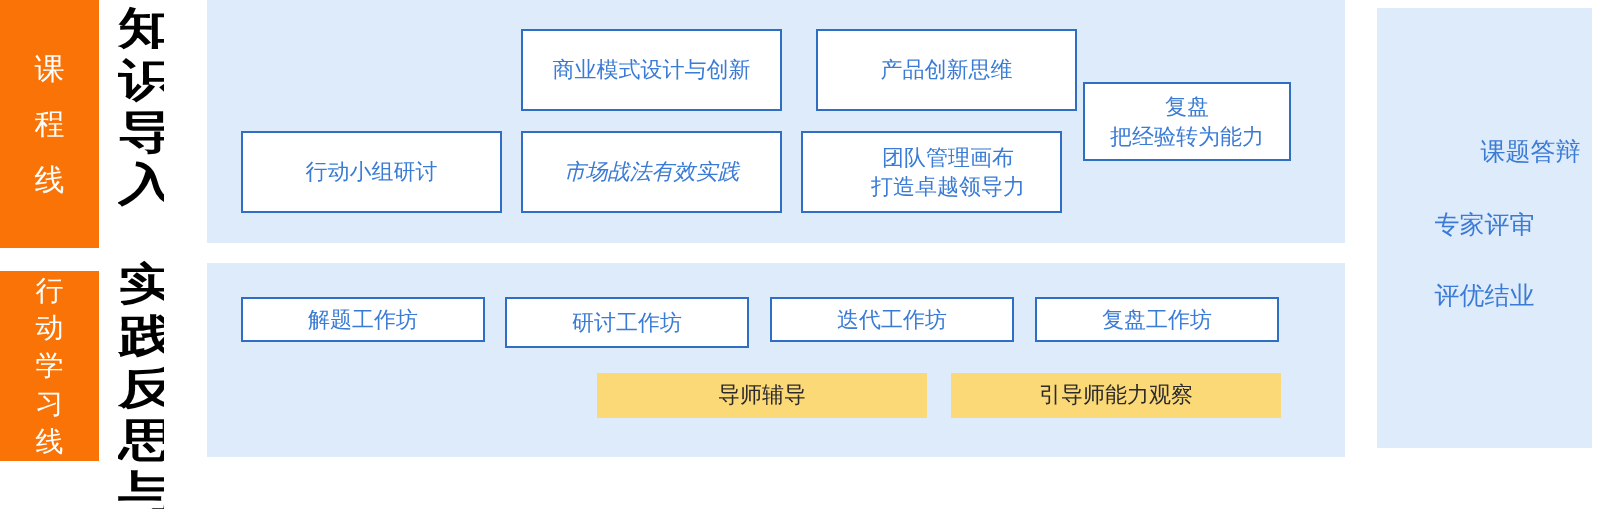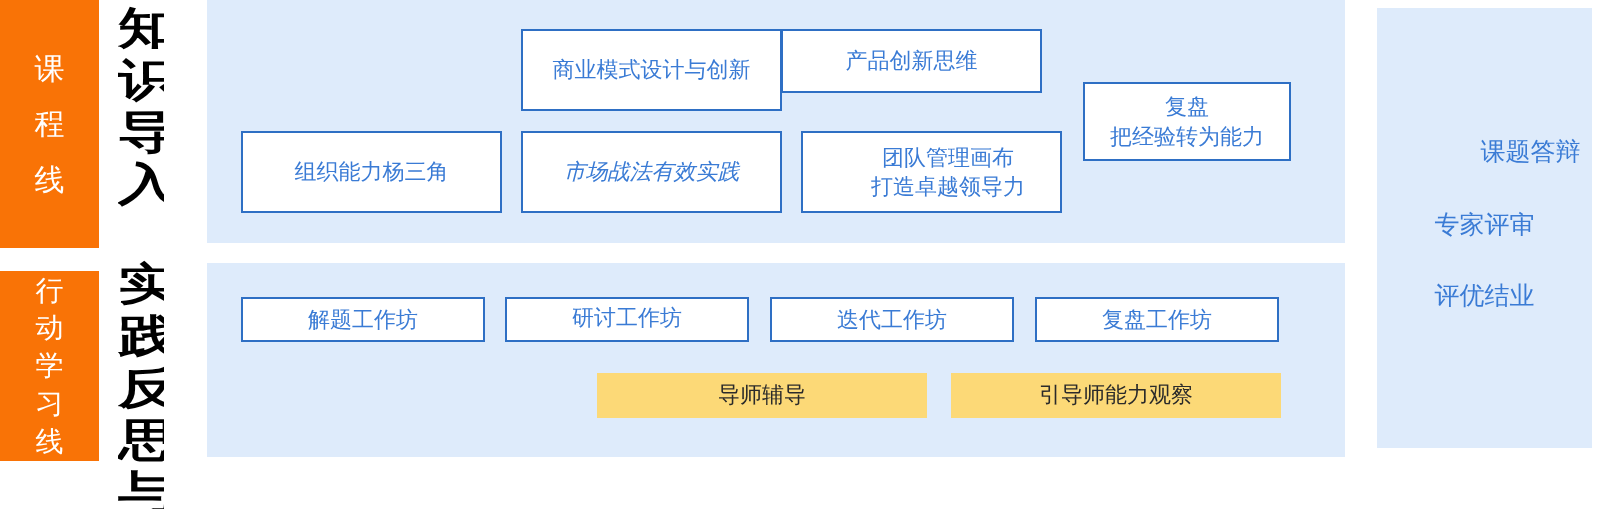--- a/index.html
+++ b/index.html
@@ -163,37 +163,37 @@
     <span class="ch">与</span>
     
     
   </div>
 
   <div class="panel" id="panel-course"></div>
 
 
   <div class="card" style="left:521px; top:29px; width:261px; height:82px;">商业模式设计与创新</div>
 
-  <div class="card" style="left:781px; top:29px; width:261px; height:64px;">产品创新思维</div>
-
-  <div class="card" style="left:241px; top:131px; width:261px; height:82px;">组织能力杨三角</div>
+  <div class="card" style="left:816px; top:29px; width:261px; height:82px;">产品创新思维</div>
+
+  <div class="card" style="left:241px; top:131px; width:261px; height:82px;">行动小组研讨</div>
 
   <div class="card" style="left:521px; top:131px; width:261px; height:82px;font-style:italic;">市场战法有效实践</div>
 
   <div class="card" style="left:801px; top:131px; width:261px; height:82px;padding-left:33px;">团队管理画布
 打造卓越领导力</div>
 
   <div class="card" style="left:1083px; top:82px; width:208px; height:79px;">复盘
 把经验转为能力</div>
 
   <div class="panel" id="panel-action"></div>
 
   <div class="card" style="left:241px; top:297px; width:244px; height:45px;">解题工作坊</div>
 
-  <div class="card" style="left:505px; top:297px; width:244px; height:45px;font-family:Liberation Mono, monospace;">研讨工作坊</div>
+  <div class="card" style="left:505px; top:297px; width:244px; height:51px;">研讨工作坊</div>
 
   <div class="card" style="left:770px; top:297px; width:244px; height:45px;">迭代工作坊</div>
 
   <div class="card" style="left:1035px; top:297px; width:244px; height:45px;">复盘工作坊</div>
 
 
   <div class="chip" style="left:597px; top:373px; width:330px; height:45px;">导师辅导</div>
 
   <div class="chip" style="left:951px; top:373px; width:330px; height:45px;">引导师能力观察</div>
 

